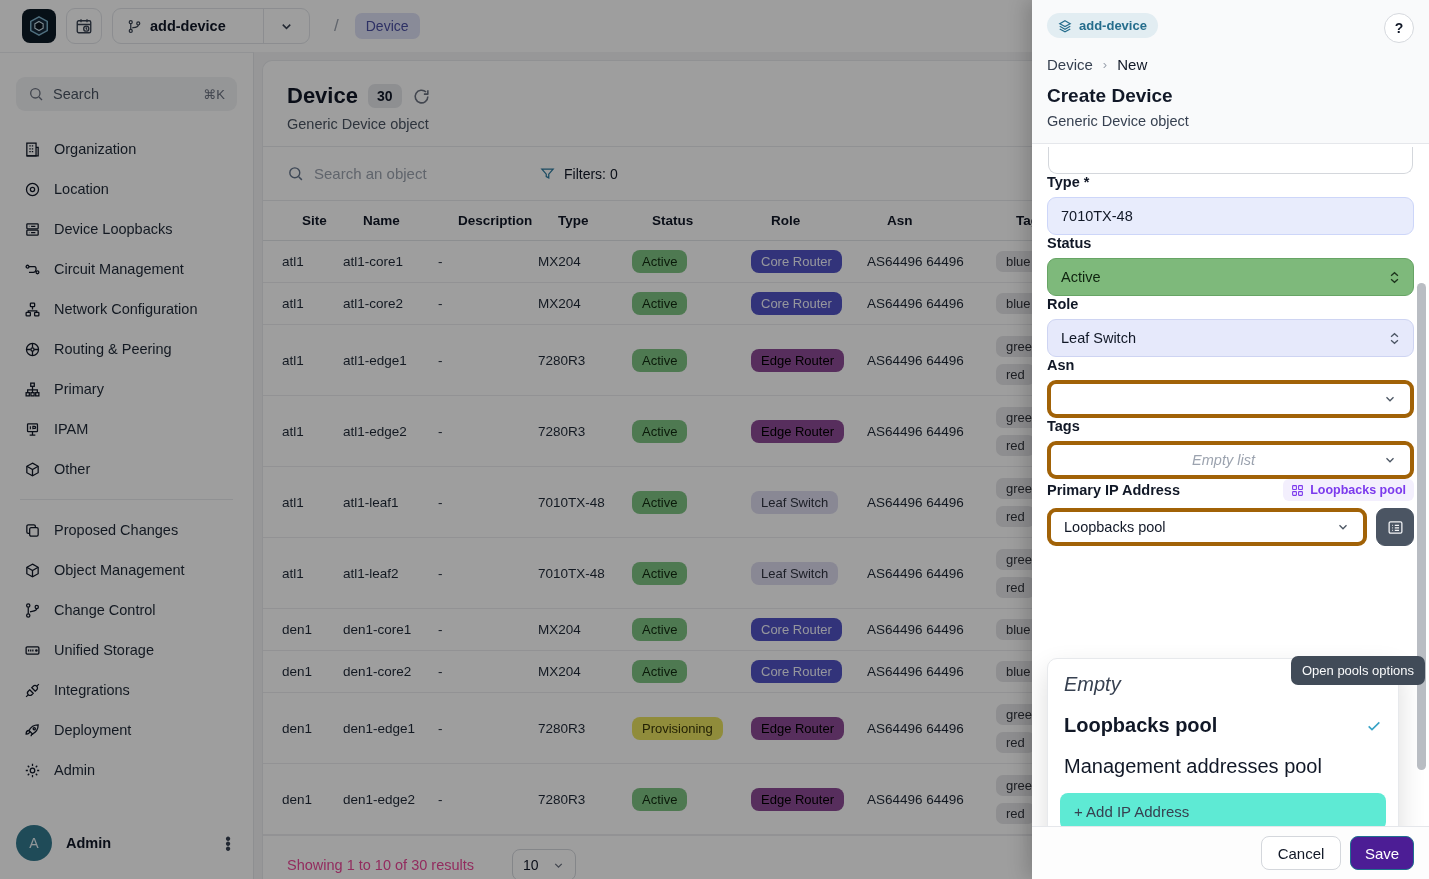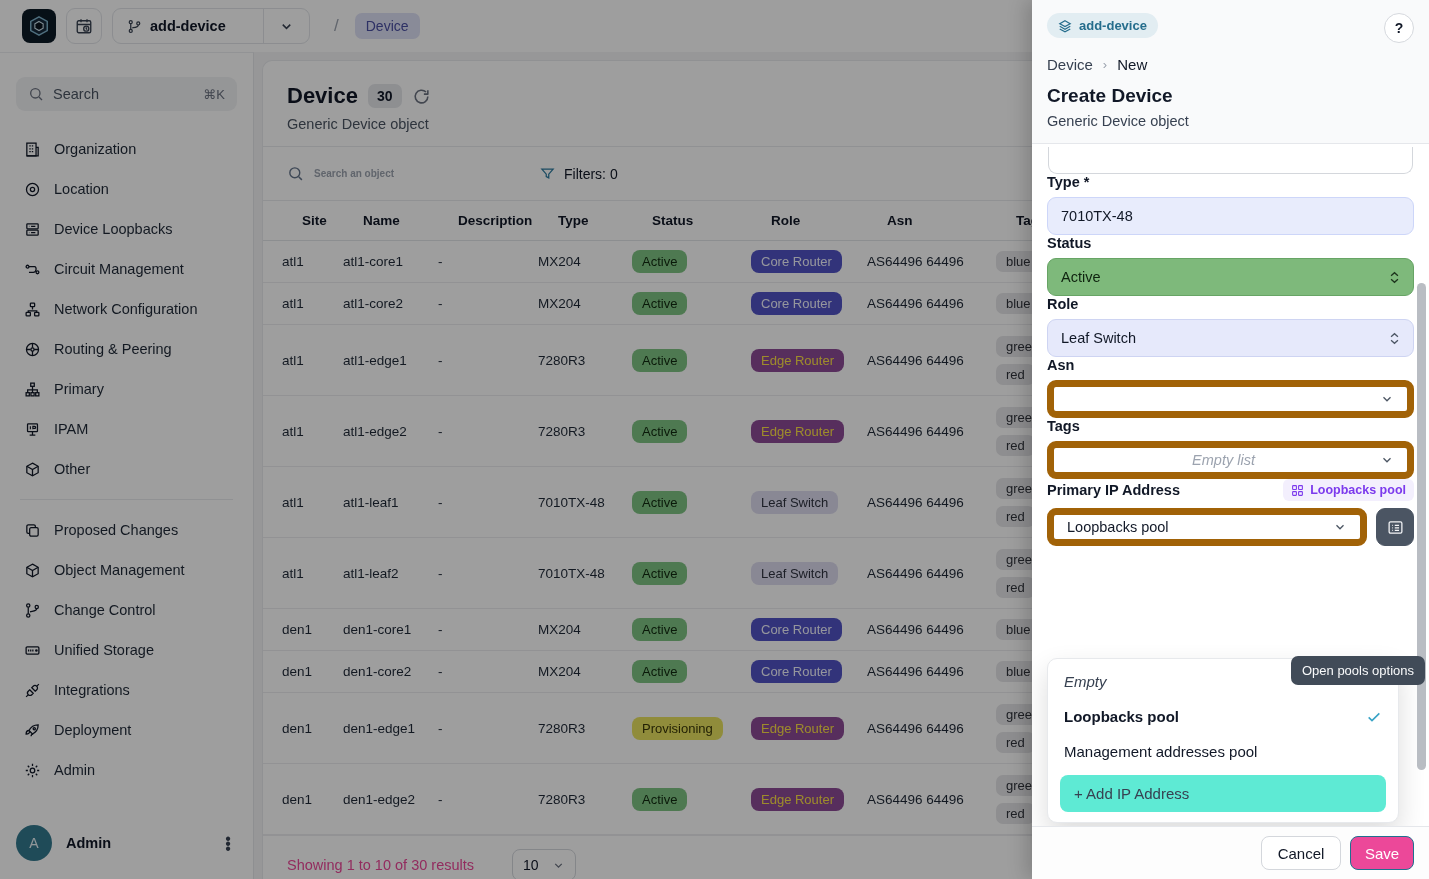--- a/index.html
+++ b/index.html
@@ -31,34 +31,34 @@
 
   
   .main { position:absolute; left:262px; top:60px; right:0; bottom:0; background:#fff; border-radius:10px 0 0 0; border:1px solid #e8eaed; border-right:none; border-bottom:none; overflow:hidden; z-index:1; }
   .main-head { padding:22px 24px 14px 24px; border-bottom:1px solid #e8eaed; }
   .main-title-row { display:flex; align-items:center; gap:10px; }
   .main-title { font-size:22px; font-weight:700; color:#111827; }
   .count-badge { background:#e5e7eb; color:#111827; font-size:14px; font-weight:600; padding:4px 9px; border-radius:7px; }
   .refresh { color:#6b7280; display:flex; }
   .main-sub { margin-top:7px; font-size:14.5px; color:#4b5563; }
   .search-row { height:54px; display:flex; align-items:center; padding:0 24px; border-bottom:1px solid #e8eaed; gap:10px; }
-  .search-row input { border:none; outline:none; font-size:10px; color:#111827; width:180px; font-family:inherit;font-weight:bold; }
+  .search-row input { border:none; outline:none; font-size:15px; color:#111827; width:180px; font-family:inherit; }
   .search-row input::placeholder { color:#9ca3af; }
   .filters { display:flex; align-items:center; gap:9px; margin-left:36px; font-size:14px; color:#111827; }
 
   .tbl { min-width:845px; }
   .trow { display:grid; grid-template-columns:61px 95px 100px 94px 119px 116px 129px 120px; padding-left:19px; align-items:center; border-bottom:1px solid #ececef; }
   .thead { height:40px; border-bottom:1px solid #e3e5e8; }
   .thead .cell { font-size:13.5px; font-weight:700; color:#111827;margin-left:20px; }
   .cell { font-size:13.5px; color:#1f2937; padding-right:8px; }
   .badge { display:inline-block; font-size:13px; padding:4px 10px; border-radius:8px; white-space:nowrap; }
   .badge-green  { background:#7fc383; color:#10290f; }
   .badge-yellow { background:#e8e35f; color:#3a3608; }
   .badge-indigo { background:#5153c5; color:#f1f2fd; }
-  .badge-purple { background:#8d4b96; color:#fde047; }
+  .badge-purple { background:#8d4b96; color:#000000; }
   .badge-light  { background:#dddcef; color:#2f3340; }
   .tags { display:flex; flex-direction:column; gap:7px; align-items:flex-start; }
   .tagpill { background:#e5e5e8; color:#31343c; font-size:13px; padding:3px 10px; border-radius:7px; }
   .pager { display:flex; align-items:center; gap:38px; padding:13px 24px; border-top:1px solid #ececef; }
   .pager .summary { font-size:14.5px; color:#ec4899; }
   .page-size { width:64px; height:32px; border:1px solid #d6d9de; border-radius:8px; display:flex; align-items:center; justify-content:space-between; padding:0 10px; font-size:14px; color:#111827; }
 
   
   .overlay { position:absolute; inset:0; background:rgba(0,0,0,0.38); z-index:40; }
 
@@ -75,41 +75,41 @@
   .dw-sub { margin-top:6px; font-size:14.5px; color:#374151; }
 
   .dw-form { padding:0 15px; }
   .cut-input { height:27px; margin:3px 1px 0 1px; border:1px solid #d4d7dc; border-top:none; border-radius:0 0 9px 9px; }
   .fgroup { }
   .flabel { font-size:14.5px; font-weight:600; color:#111827; margin-bottom:7px; display:flex; align-items:center; }
   .control { height:38px; border-radius:9px; display:flex; align-items:center; padding:0 13px; font-size:14.5px; color:#111827; }
   .ctl-type   { background:#e8ecfc; border:1px solid #cdd6f9; }
   .ctl-status { background:#7eb97b; border:1px solid #67a465; color:#0f230f; }
   .ctl-role   { background:#e6e9fb; border:1px solid #ced4f2; }
-  .ctl-plain  { background:#fff; border:7px solid #a16207; }
+  .ctl-plain  { background:#fff; border:4px solid #a16207; }
   .ctl-grow { flex:1; }
   .spacer { flex:1; }
   .updown { display:flex; flex-direction:column; gap:1px; align-items:center; }
   .empty-ph { flex:1; text-align:center; font-style:italic; color:#9ca3af; }
   .pool-badge { margin-left:auto; display:inline-flex; align-items:center; gap:6px; background:#f3effd; color:#7c3aed; font-size:12.5px; font-weight:700; padding:4px 8px; border-radius:6px; }
   .ip-row { display:flex; gap:9px; }
   .sq-btn { width:38px; height:38px; border-radius:9px; background:#4b5563; border:1px solid #4b5563; color:#f3f4f6; display:flex; align-items:center; justify-content:center; }
 
   .dropdown { position:absolute; left:15px; top:658px; width:352px; background:#fff; border:1px solid #e7e9ec; border-radius:10px; box-shadow:0 12px 28px rgba(0,0,0,0.14); padding:5px 0 10px 0; z-index:60; }
-  .dd-item { display:flex; align-items:center; padding:9px 16px; font-size:15px; color:#111827; }
+  .dd-item { display:flex; align-items:center; padding:9px 16px; font-size:20px; color:#111827; }
   .dd-empty { font-style:italic; color:#374151; }
   .dd-selected { font-weight:700; }
   .dd-add { margin:6px 12px 0 12px; background:#5eead4; border-radius:8px; padding:10px 14px; font-size:15px; color:#374151; }
 
   .tooltip { position:absolute; top:656px; right:4px; background:#414b58; color:#f9fafb; font-size:13px; padding:7px 11px; border-radius:7px; z-index:70; white-space:nowrap; }
 
   .dw-foot { position:absolute; left:0; right:0; bottom:0; height:53px; border-top:1px solid #e5e7eb; background:#fdfdfd; display:flex; align-items:center; justify-content:flex-end; gap:9px; padding:0 15px; z-index:65; }
   .btn { height:34px; border-radius:8px; font-size:15px; display:flex; align-items:center; justify-content:center; font-family:inherit; }
   .btn-cancel { width:80px; background:#fff; border:1px solid #d4d7dc; color:#111827; }
-  .btn-save { width:64px; background:#ec4899; border:1px solid #20708f; color:#fff; }
+  .btn-save { width:64px; background:#4c1d95; border:1px solid #20708f; color:#fff; }
 
   .dw-scrollthumb { position:absolute; right:3px; top:283px; width:9px; height:487px; background:#b9bdc3; border-radius:5px; z-index:66; }
 </style>
 </head>
 <body>
 
 <div class="topbar">
   <div class="logo">
     <svg width="22" height="22" viewBox="0 0 24 24">
       <polygon points="12,2 21,7 21,17 12,22 3,17 3,7" fill="#16293a" stroke="#7fb3cc" stroke-width="1.6"></polygon>

